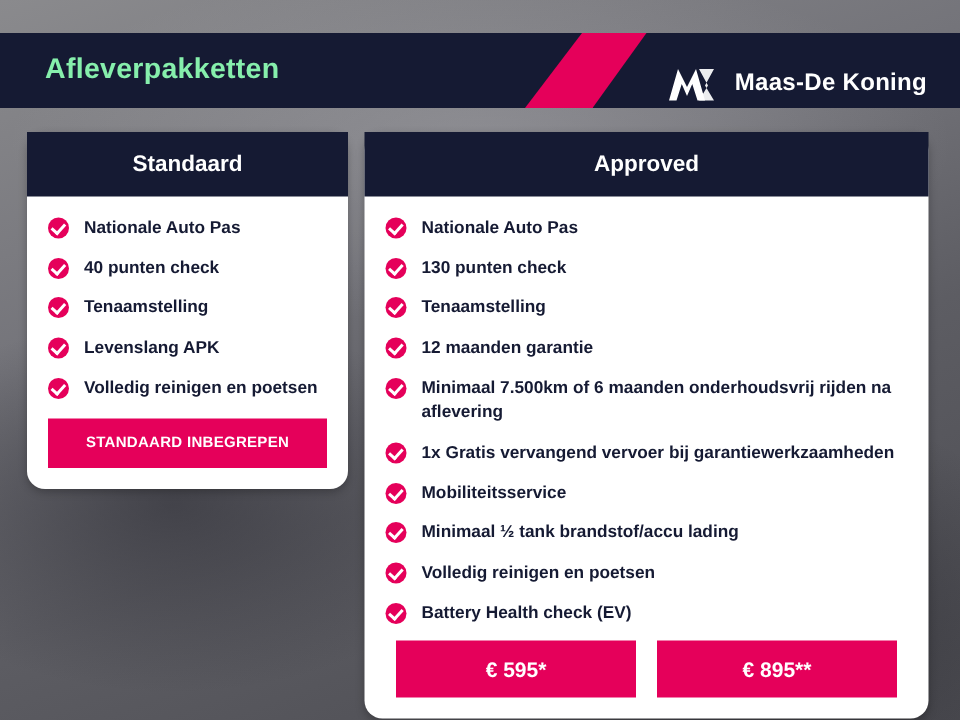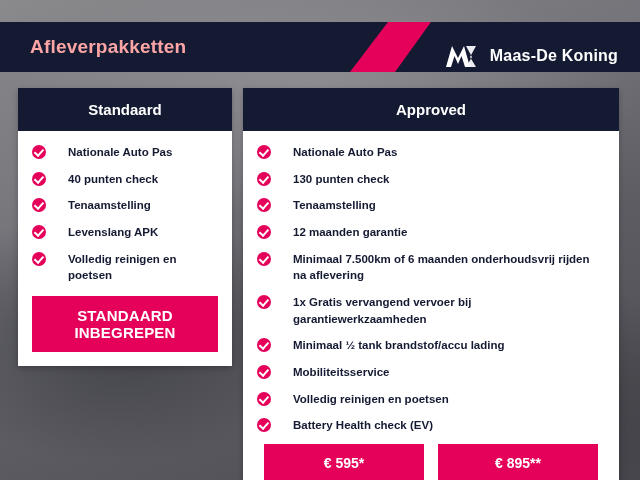--- a/index.html
+++ b/index.html
@@ -34,21 +34,21 @@
     left: 0;
     width: 640px;
     height: 50px;
     background: #151a33;
     overflow: hidden;
   }
   .header-title {
     position: absolute;
     left: 30px;
     top: 14px;
-    color: #fca5a5;
+    color: #86efac;
     font-size: 19px;
     font-weight: bold;
     letter-spacing: 0.2px;
   }
   .header-pink {
     position: absolute;
     right: 0;
     top: 0;
     width: 290px;
     height: 50px;
@@ -82,20 +82,21 @@
     color: #ffffff;
     font-size: 16px;
     font-weight: bold;
     letter-spacing: 0.2px;
   }
 
   .card {
     position: absolute;
     background: #ffffff;
     box-shadow: 0 2px 6px rgba(0,0,0,0.25);
+    border-radius: 12px;
   }
   .card-std {
     left: 18px;
     top: 88px;
     width: 214px;
   }
   .card-app {
     left: 243px;
     top: 88px;
     width: 376px;
@@ -111,21 +112,21 @@
   .card-body {
     padding: 13px 14px 14px 14px;
   }
   ul.features {
     list-style: none;
     margin: 0;
     padding: 0;
   }
   ul.features li {
     position: relative;
-    padding-left: 36px;
+    padding-left: 24px;
     margin-bottom: 10px;
     font-size: 11.5px;
     font-weight: bold;
     color: #151a33;
     line-height: 1.45;
   }
   .tick {
     position: absolute;
     left: 0;
     top: 1px;
@@ -144,21 +145,21 @@
     height: 7px;
     border: solid #ffffff;
     border-width: 0 2px 2px 0;
     transform: rotate(42deg);
   }
   .btn-std {
     margin-top: 12px;
     background: #e5005a;
     color: #ffffff;
     text-align: center;
-    font-size: 15px;
+    font-size: 10px;
     font-weight: bold;
     padding: 11px 0;
     letter-spacing: 0.2px;
     cursor: pointer;
   }
   .price-row {
     display: flex;
     gap: 14px;
     margin-top: 10px;
     justify-content: center;
@@ -212,22 +213,22 @@
   <div class="card card-app">
     <div class="card-head">Approved</div>
     <div class="card-body">
       <ul class="features">
         <li><span class="tick"></span><span>Nationale Auto Pas</span></li>
         <li><span class="tick"></span><span>130 punten check</span></li>
         <li><span class="tick"></span><span>Tenaamstelling</span></li>
         <li><span class="tick"></span><span>12 maanden garantie</span></li>
         <li><span class="tick"></span><span>Minimaal 7.500km of 6 maanden onderhoudsvrij rijden na aflevering</span></li>
         <li><span class="tick"></span><span>1x Gratis vervangend vervoer bij garantiewerkzaamheden</span></li>
+        <li><span class="tick"></span><span>Mobiliteitsservice</span></li>
         <li><span class="tick"></span><span>Minimaal ½ tank brandstof/accu lading</span></li>
-        <li><span class="tick"></span><span>Mobiliteitsservice</span></li>
         <li><span class="tick"></span><span>Volledig reinigen en poetsen</span></li>
         <li><span class="tick"></span><span>Battery Health check (EV)</span></li>
       </ul>
       <div class="price-row">
         <div class="btn-price">€ 595*</div>
         <div class="btn-price">€ 895**</div>
       </div>
 
     </div>
   </div>

